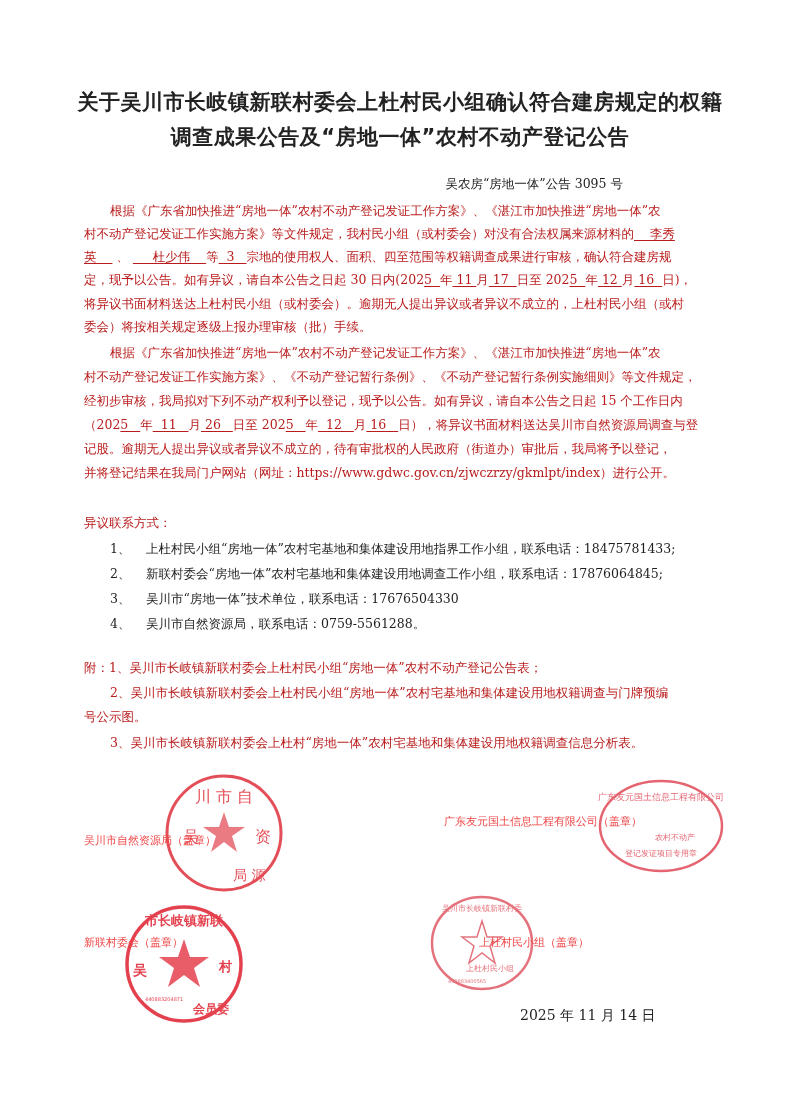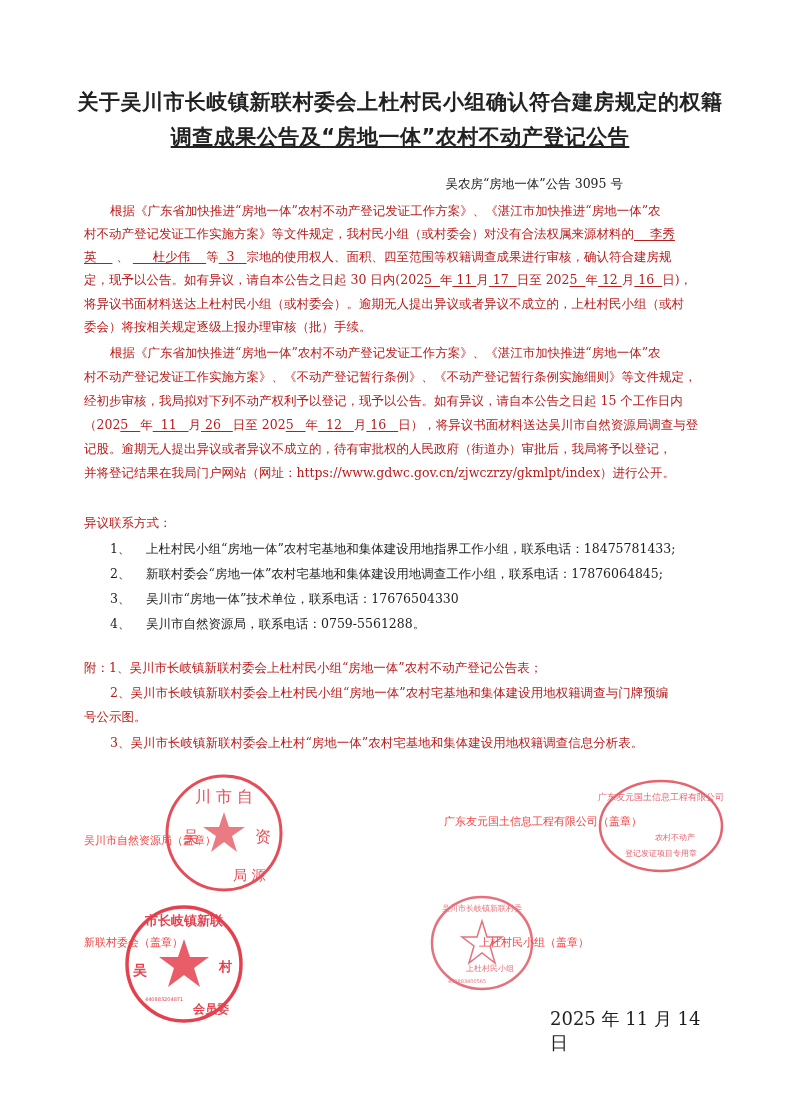--- a/index.html
+++ b/index.html
@@ -3,30 +3,30 @@
 <meta charset="utf-8">
 <style>
   html, body { margin: 0; padding: 0; background: #ffffff; }
   body { width: 790px; height: 1118px; position: relative; overflow: hidden;
          font-family: "DejaVu Serif", "Liberation Serif", serif; color: #1a1a1a; }
   .page { position: absolute; left: 0; top: 0; width: 708px; height: 1118px; }
   .title { position: absolute; left: 60px; width: 680px; text-align: center;
            font-family: "DejaVu Sans", "Liberation Sans", sans-serif;
            font-size: 21px; font-weight: bold; color: #222; letter-spacing: 0.5px; }
   .t1 { top: 88px; }
-  .t2 { top: 123px; text-decoration: underline; }
+  .t2 { top: 123px; }
   .docno { position: absolute; right: 85px; top: 176px; font-size: 12.5px; color: #222; }
   .line { position: absolute; left: 84px; width: 650px; font-size: 12.5px; line-height: 16px;
           white-space: nowrap; color: #b91c1c; }
   .ind { padding-left: 26px; width: 624px; }
   .u { text-decoration: underline; text-underline-offset: 2px; white-space: pre; }
   .list-item { position: absolute; left: 84px; font-size: 12.5px; white-space: nowrap; color: #1e1e1e; }
   .list-num { display: inline-block; width: 36px; padding-left: 26px; }
   .sig { position: absolute; font-size: 11px; white-space: nowrap; color: #ef4444; z-index: 2; text-align: right; }
-  .date { position: absolute; left: 550px; top: 1007px; font-size: 18px; color: #1e1e1e; }
+  .date { position: absolute; left: 520px; top: 1007px; font-size: 14px; color: #1e1e1e; }
   .stamp { position: absolute; z-index: 1; opacity: 0.85; }
   .stamp svg { display: block; }
 </style>
 </head>
 <body>
 
 <div class="page">
 
   <div class="title t1">关于吴川市长岐镇新联村委会上杜村民小组确认符合建房规定的权籍</div>
   <div class="title t2">调查成果公告及“房地一体”农村不动产登记公告</div>

